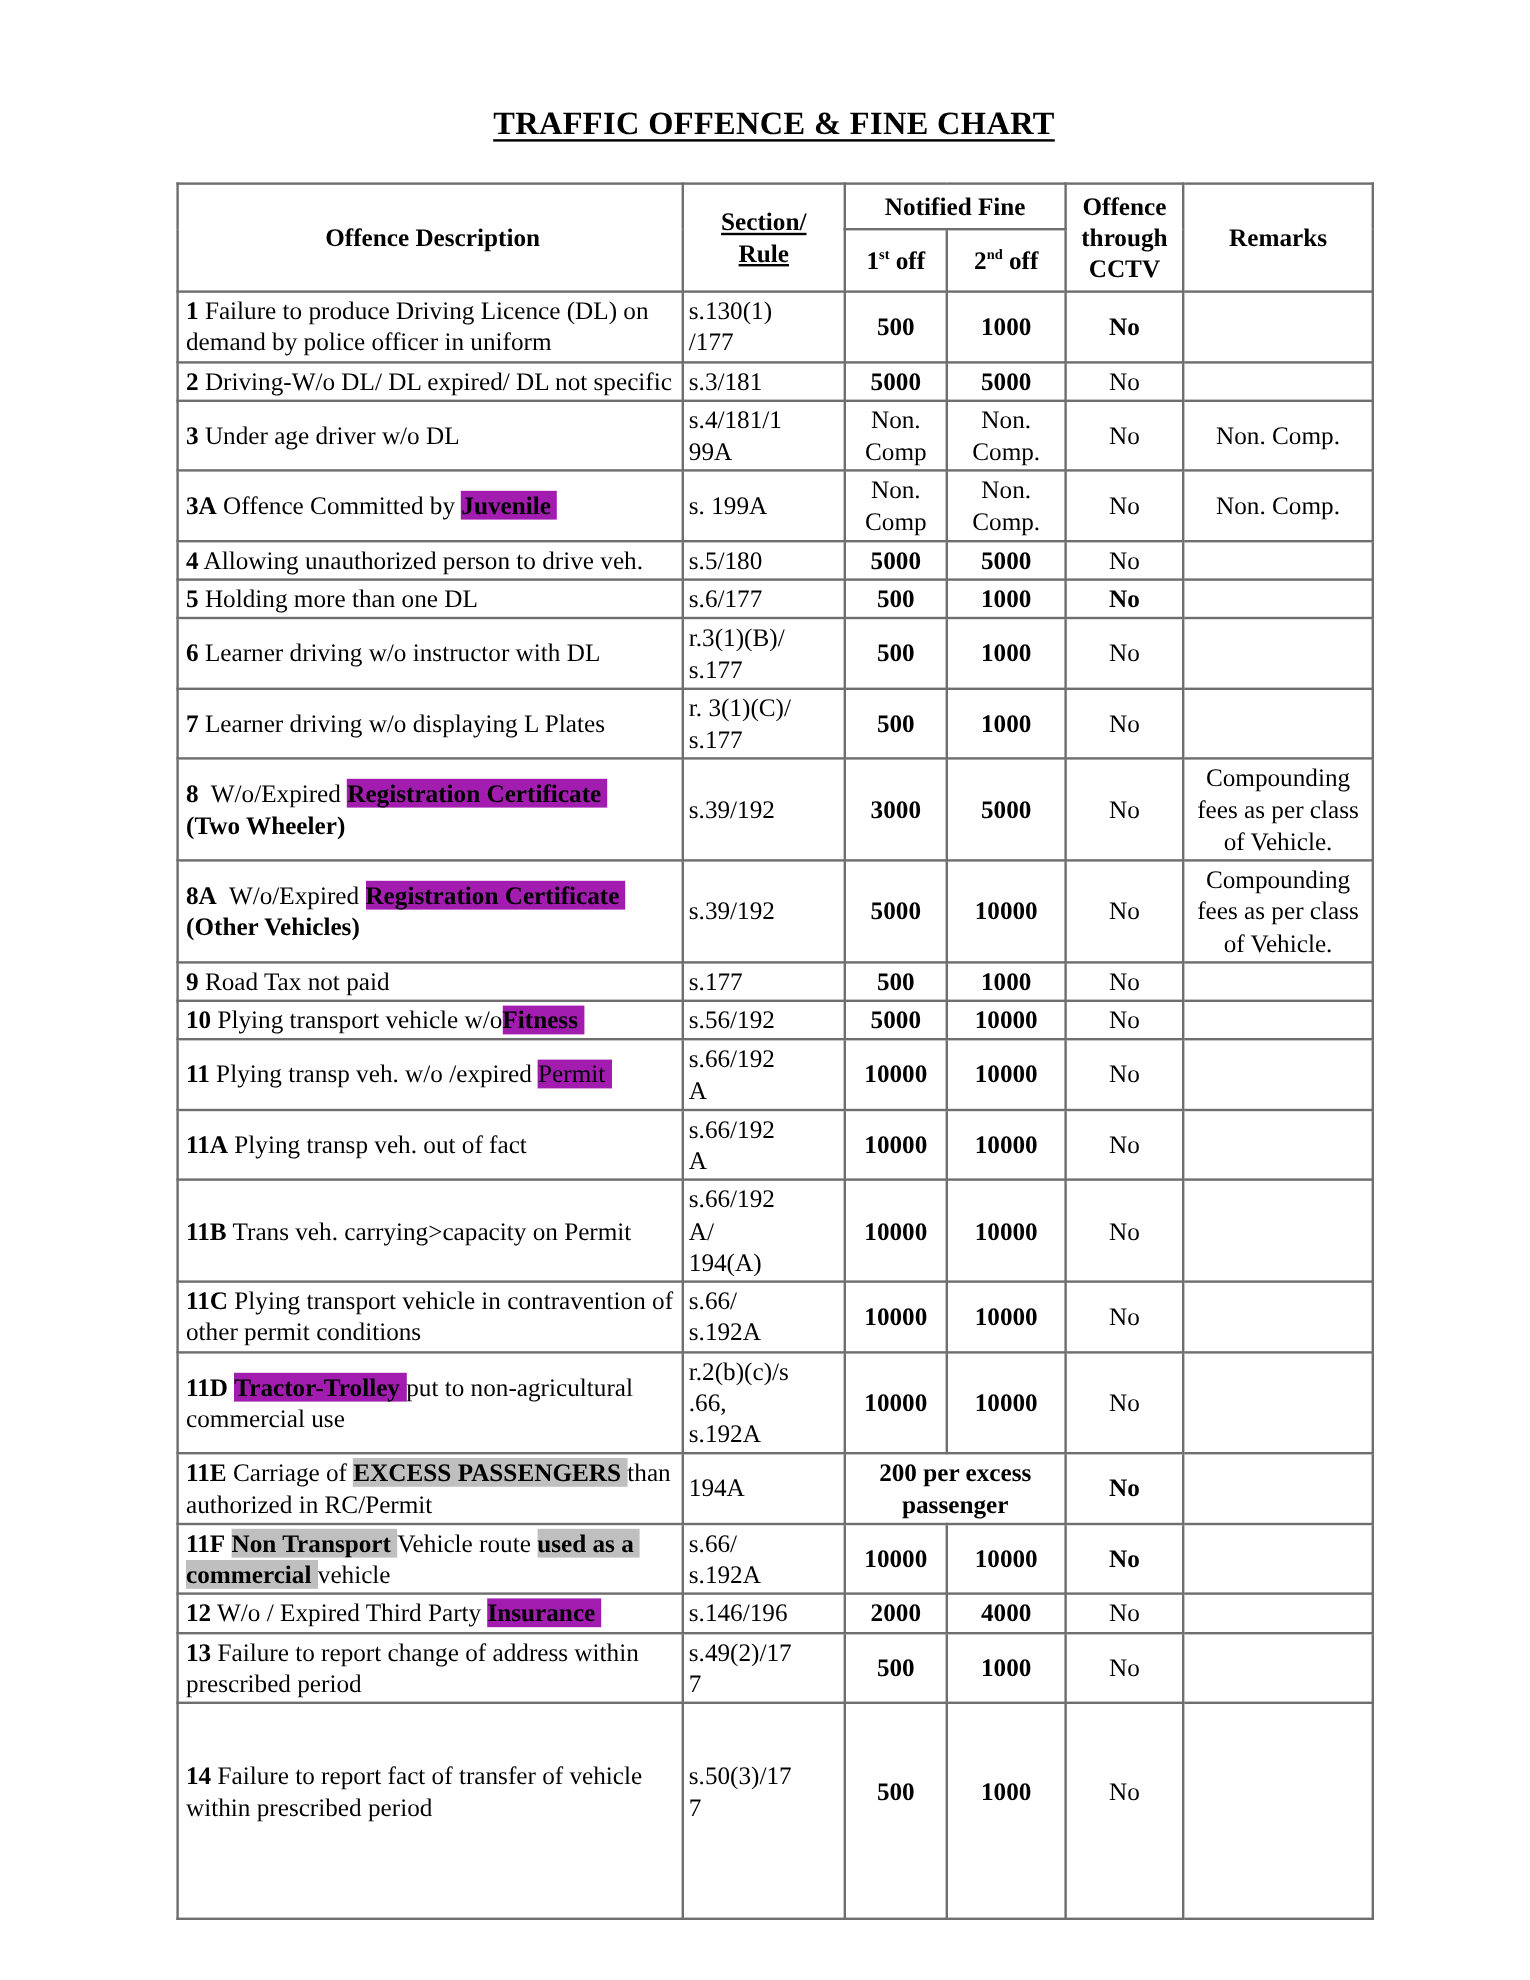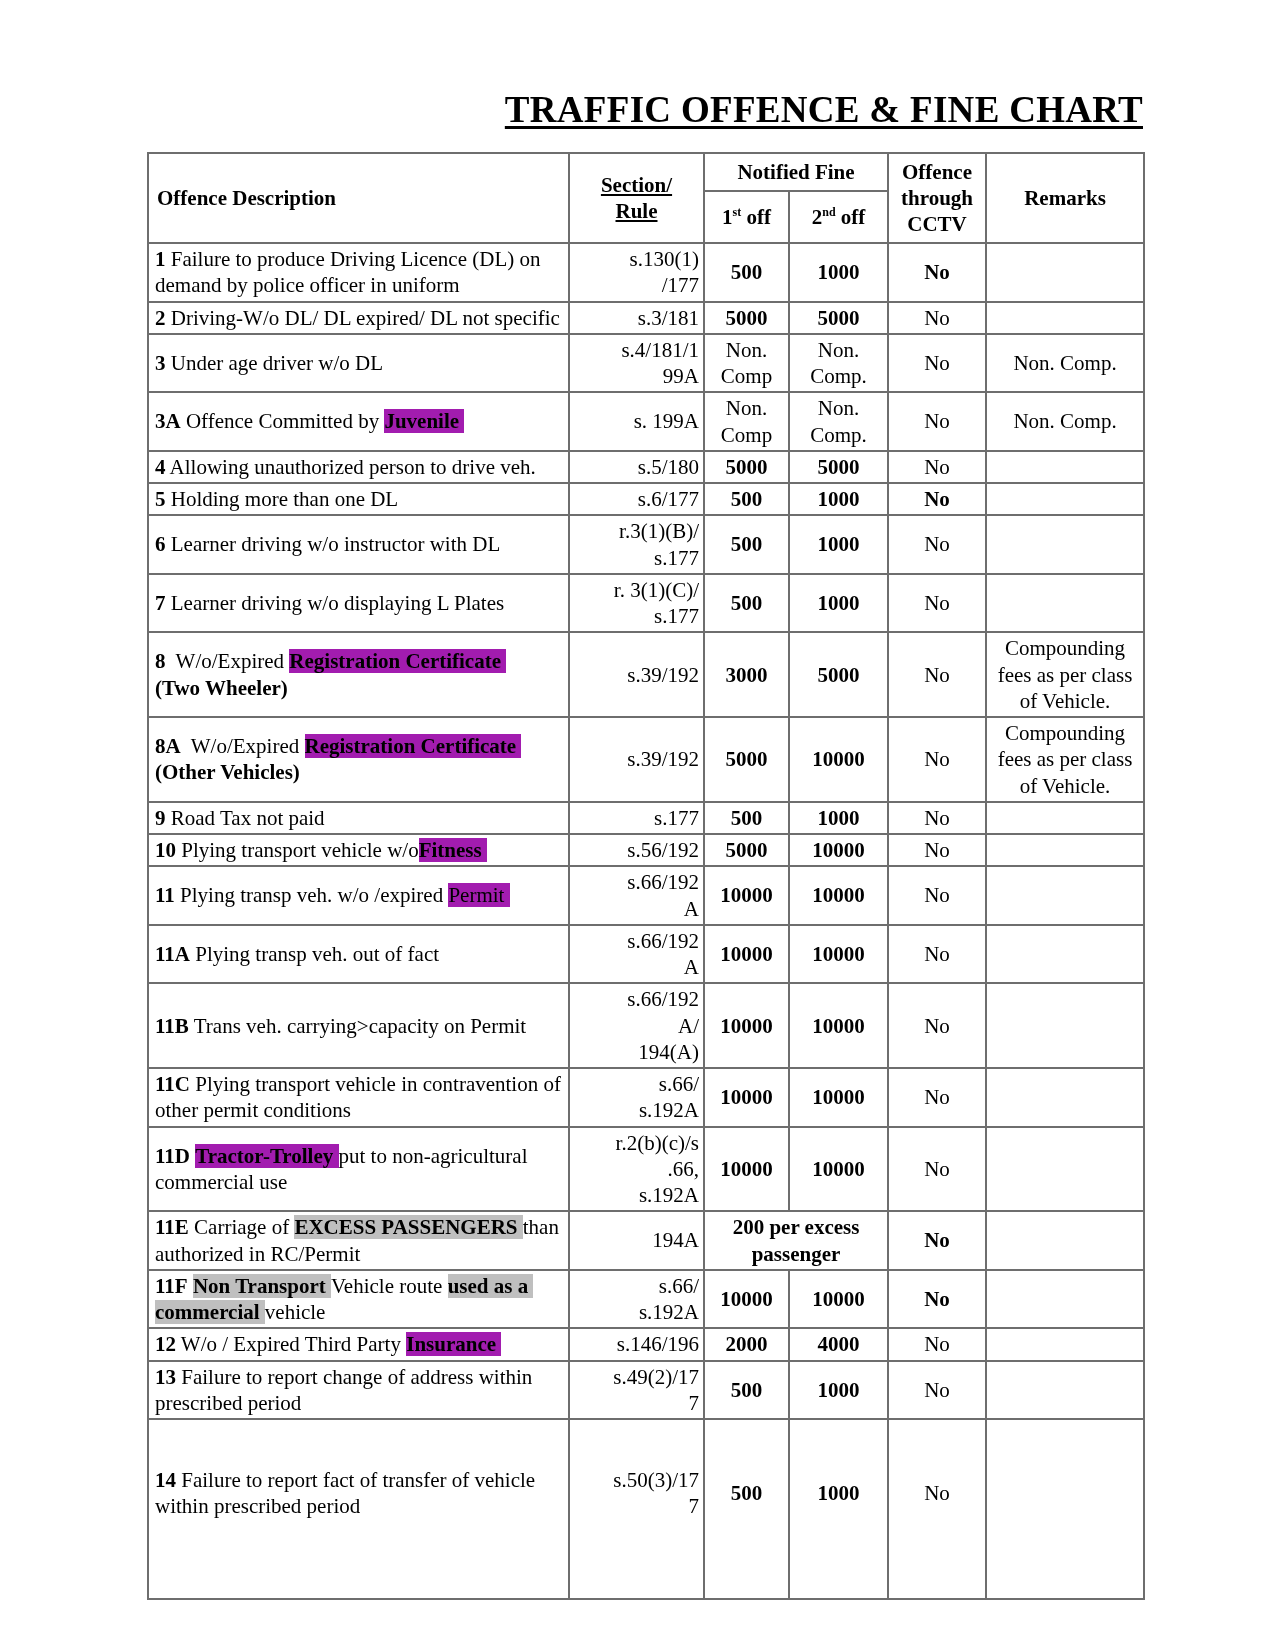--- a/index.html
+++ b/index.html
@@ -13,22 +13,22 @@
     color: #000000;
   }
   .page { position: relative; width: 1275px; height: 1650px; background: #ffffff; }
 
   .title {
     position: absolute;
     left: 147px;
     top: 88px;
     width: 996px;
     margin: 0;
-    text-align: right;
-    font-size: 37px;
+    text-align: center;
+    font-size: 27px;
     font-weight: bold;
     text-decoration: underline;
     text-underline-offset: 4px;
     letter-spacing: 0.3px;
   }
 
   table.chart {
     position: absolute;
     left: 147px;
     top: 152px;
@@ -41,34 +41,34 @@
     font-size: 21px;
     line-height: 1.25;
     vertical-align: middle;
     overflow: hidden;
   }
   th {
     font-weight: bold;
     text-align: center;
     padding: 2px 4px;
   }
-  th.desc-h { text-align: left; padding-left: 8px; }
+  th.desc-h { text-align: center; padding-left: 8px; }
   th.pre { white-space: pre-line; text-decoration: underline; }
   th.group-h { height: 32px; }
   th.sub-h { height: 46px; }
   sup { font-size: 12px; line-height: 0; }
 
   td.desc {
     text-align: left;
     padding: 2px 6px;
     white-space: pre-wrap;
     margin-left: 12px;
   }
   td.sec {
-    text-align: right;
+    text-align: left;
     white-space: pre-line;
     padding: 2px 4px;
   }
   td.fine, td.cctv, td.rem {
     text-align: center;
     padding: 2px 6px;
   }
   .b { font-weight: bold; }
   .hl-dark { background: #a21caf; }
   .hl-light { background: #bfbfbf; text-align: right; }

